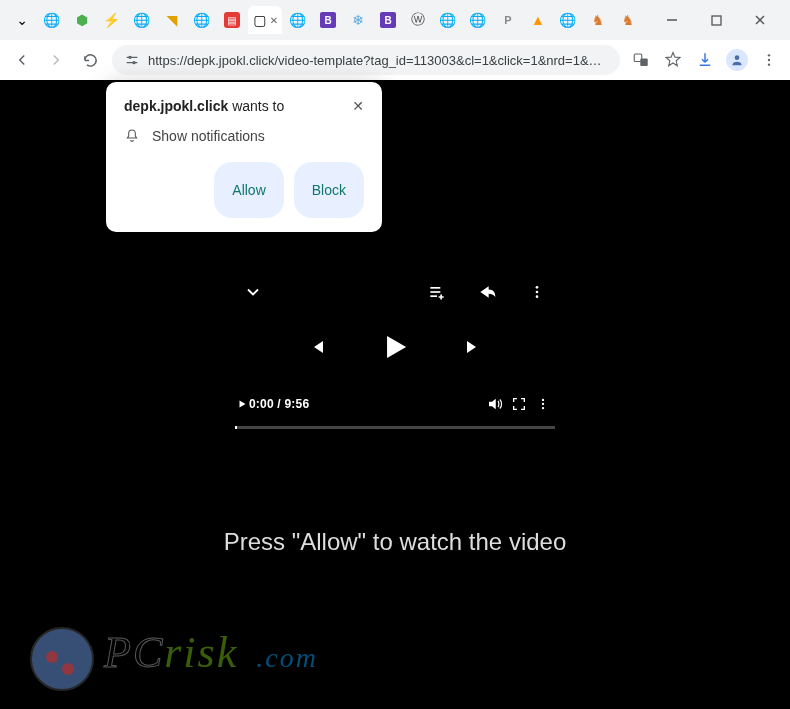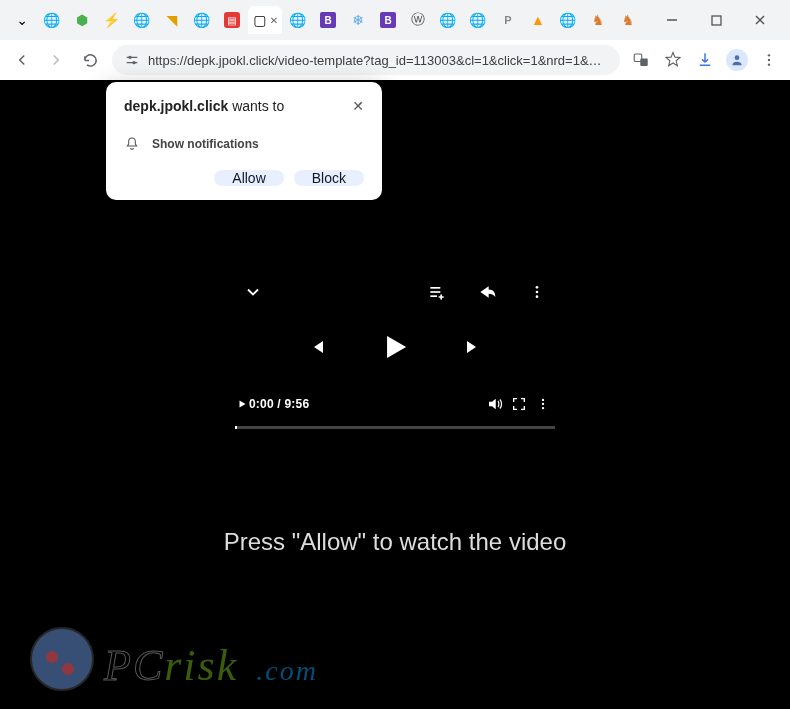--- a/index.html
+++ b/index.html
@@ -26,44 +26,44 @@
 .tr-icon.avatar { background: #dbe7ff; border-radius: 50%; }
 
 
 .content { position: absolute; top: 80px; left: 0; right: 0; bottom: 0; background: #000; color: #fff; overflow: hidden; }
 
 
 .perm-dialog { position: absolute; top: 82px; left: 106px; width: 276px; background: #fff; color: #222; border-radius: 10px; box-shadow: 0 4px 24px rgba(0,0,0,0.25); padding: 16px 18px 14px; z-index: 20; }
 .perm-head { display: flex; align-items: flex-start; justify-content: space-between; font-size: 14px; }
 .perm-head .site { font-weight: 700; }
 .perm-close { font-size: 14px; color: #555; }
-.perm-row { display: flex; align-items: center; gap: 12px; margin-top: 22px; font-size: 12px; color: #444; font-weight: bold; }
+.perm-row { display: flex; align-items: center; gap: 12px; margin-top: 14px; font-size: 14px; color: #444; }
 .perm-row .bell { color: #555; }
 .perm-actions { display: flex; justify-content: flex-end; gap: 10px; margin-top: 18px; }
-.perm-btn { background: #e8f0ff; color: #0f172a; border: none; border-radius: 18px; padding: 0 18px; font-size: 14px; cursor: pointer; }
+.perm-btn { background: #e8f0ff; color: #0f766e; border: none; border-radius: 18px; padding: 20px 18px; font-size: 14px; cursor: pointer; }
 
 
 .player-area { position: absolute; left: 50%; top: 200px; transform: translateX(-50%); width: 320px; }
 .top-ctrls { display: flex; align-items: center; justify-content: space-between; padding: 0 6px; }
 .tc-right { display: flex; gap: 26px; align-items: center; }
 .pc-icon { color: #fff; width: 24px; height: 24px; display: flex; align-items: center; justify-content: center; }
 .main-ctrls { display: flex; align-items: center; justify-content: center; gap: 48px; margin-top: 24px; }
 .btn-play { width: 38px; height: 38px; }
 .progress { display: flex; align-items: center; margin-top: 26px; }
 .progress .mini-play { width: 14px; height: 14px; }
 .progress .time { font-size: 12px; font-weight: 600; letter-spacing: 0.2px; }
 .progress .spacer { flex: 1; }
 .seek { height: 3px; background: #444; margin-top: 10px; position: relative; }
 .seek::before { content: ""; position: absolute; left: 0; top: 0; height: 100%; width: 2px; background: #fff; }
 
 
 .msg { position: absolute; left: 0; right: 0; top: 448px; text-align: center; font-size: 24px; font-weight: 300; color: #ddd; }
 
 
-.watermark { position: absolute; left: 30px; bottom: 18px; display: flex; align-items: flex-end; gap: 10px; opacity: 0.75; }
+.watermark { position: absolute; left: 30px; bottom: 18px; display: flex; align-items: flex-start; gap: 10px; opacity: 0.75; }
 .wm-circle { width: 64px; height: 64px; border-radius: 50%; background: #4a6a9c; border: 2px solid #333; position: relative; }
 .wm-circle::before, .wm-circle::after { content: ""; position: absolute; width: 12px; height: 12px; background: #c24a55; border-radius: 50%; }
 .wm-circle::before { left: 14px; top: 22px; }
 .wm-circle::after { left: 30px; top: 34px; }
 .wm-text { font-family: Georgia, serif; font-style: italic; font-size: 44px; letter-spacing: 2px; color: #5a5a5a; display: flex; align-items: baseline; }
 .wm-text .outline { -webkit-text-stroke: 1px #777; color: transparent; font-style: italic; }
 .wm-text .rest { color: #4d7c0f; font-style: italic; }
 .wm-text .dotcom { font-size: 28px; color: #0369a1; margin-left: 18px; }
 
 svg { display: block; }

